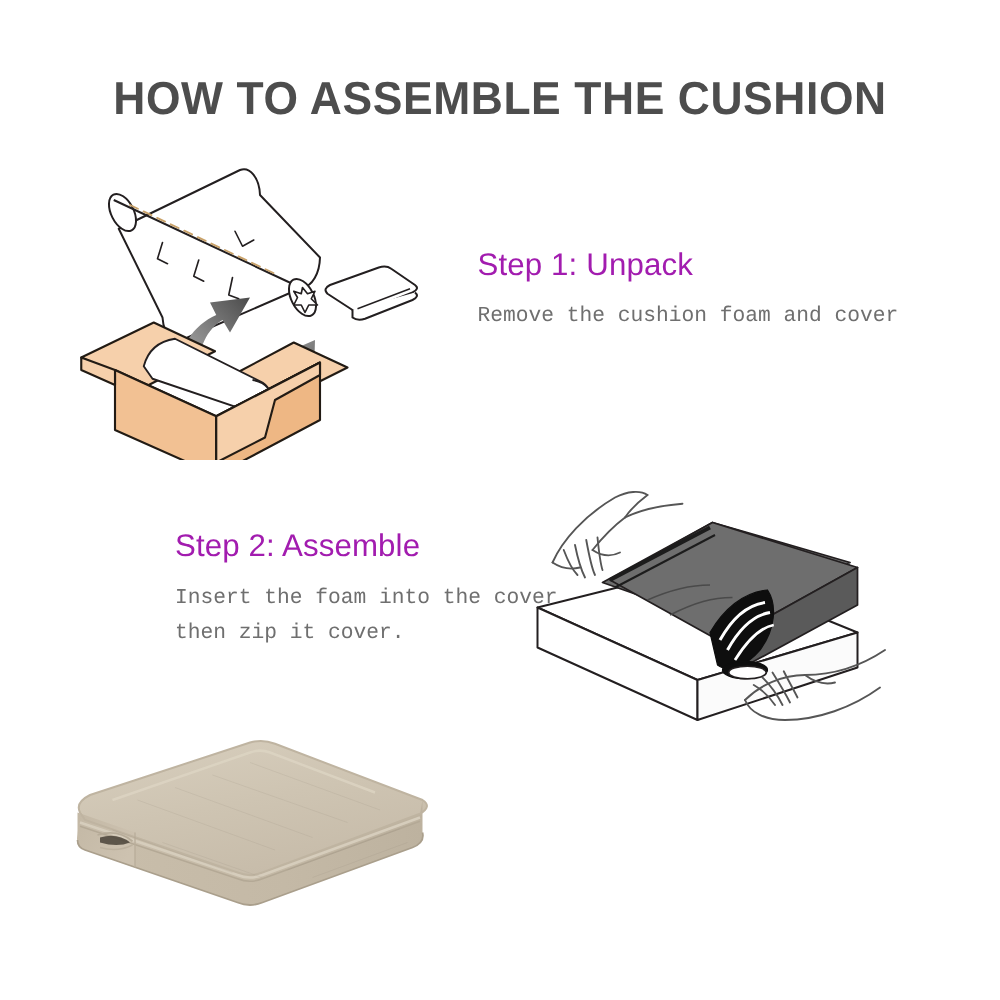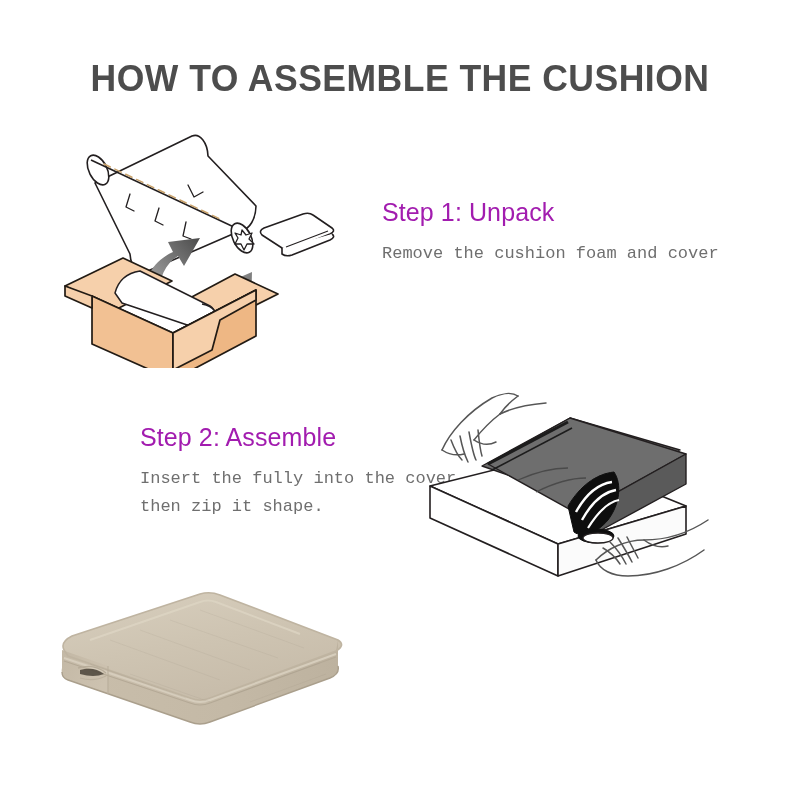--- a/index.html
+++ b/index.html
@@ -156,22 +156,22 @@
   <div class="step-text" id="step1-text">
     <h2 class="step-head">Step 1: Unpack</h2>
     <p class="step-body">
       <span>Remove the cushion foam and cover</span>
     </p>
   </div>
 
   <div class="step-text" id="step2-text">
     <h2 class="step-head">Step 2: Assemble</h2>
     <p class="step-body">
-      <span>Insert the fully into the cover</span>
-      <span>then zip it shape.</span>
+      <span>Insert the foam into the cover</span>
+      <span>then zip it cover.</span>
     </p>
   </div>
 
   <div class="illus" id="illus2">
     <svg viewBox="0 0 356 212" xmlns="http://www.w3.org/2000/svg">
 
       <g fill="none" stroke="#565656" stroke-width="1.5" stroke-linecap="round" stroke-linejoin="round">
         <path d="M24,62 C32,44 50,24 74,10 C84,5 94,4 100,8"></path>
         <path d="M100,8 C92,14 86,20 82,26"></path>
         <path d="M82,26 C90,22 104,17 128,15"></path>

